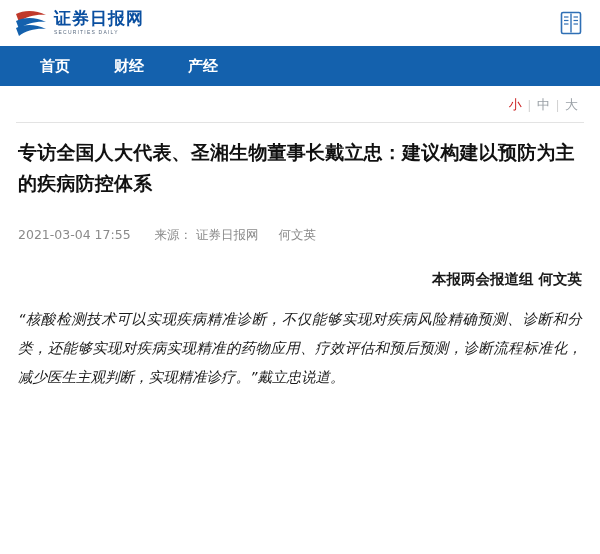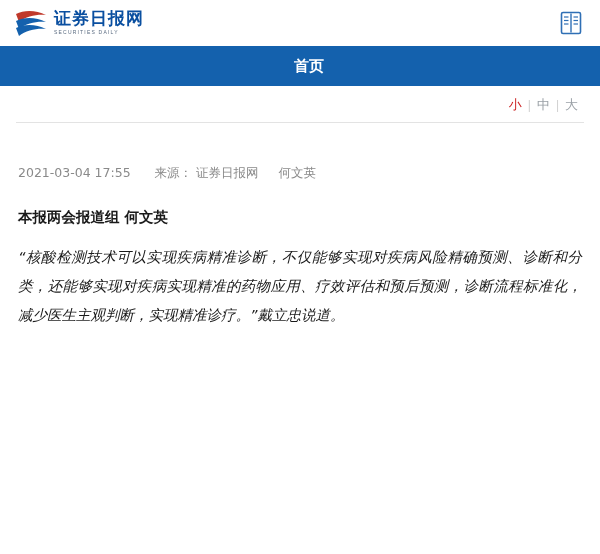--- a/index.html
+++ b/index.html
@@ -68,21 +68,20 @@
     display: block;
   }
 
   
   .nav {
     height: 40px;
     background: #1461ad;
     display: flex;
     align-items: center;
     padding-left: 18px;
-    flex-direction: column;
   }
   .nav-item {
     color: #ffffff;
     font-size: 15px;
     font-weight: bold;
     padding: 0 22px;
     line-height: 40px;
     cursor: pointer;
     white-space: nowrap;
     font-family: "DejaVu Sans", sans-serif;
@@ -132,20 +131,21 @@
     font-family: "DejaVu Sans", sans-serif;
   }
   .meta .sep { margin: 0 4px; }
 
   .byline {
     margin-top: 26px;
     font-size: 14.5px;
     color: #1a1a1a;
     font-weight: bold;
     font-family: "DejaVu Sans", sans-serif;
+    text-align: right;
   }
   .para {
     margin-top: 16px;
     font-size: 14.5px;
     line-height: 29px;
     color: #1a1a1a;
     text-align: justify;
     font-family: "DejaVu Sans", sans-serif;
     font-style: italic;
   }
@@ -180,36 +180,36 @@
           <line x1="13.5" y1="6" x2="18" y2="6" stroke="#2f6fb5" stroke-width="1.2"></line>
           <line x1="13.5" y1="9.5" x2="18" y2="9.5" stroke="#2f6fb5" stroke-width="1.2"></line>
           <line x1="13.5" y1="13" x2="18" y2="13" stroke="#2f6fb5" stroke-width="1.2"></line>
         </svg>
       </span>
     </div>
   </div>
 
   <div class="nav">
     <div class="nav-item">首页</div>
+    <div class="nav-item">财经</div>
     <div class="nav-item">产经</div>
-    <div class="nav-item">财经</div>
-    <div class="nav-item">金融</div>
   </div>
 
   <div class="fontsize-bar">
     <span class="fs-btn">小</span>
     <span class="fs-sep">|</span>
     <span class="fs-btn inactive">中</span>
     <span class="fs-sep">|</span>
     <span class="fs-btn inactive">大</span>
   </div>
 
   <div class="divider"></div>
 
   <div class="article">
+    <h1 class="headline">专访全国人大代表、圣湘生物董事长戴立忠：建议构建以预防为主的疾病防控体系</h1>
 
     <div class="meta">
       <span>2021-03-04 17:55</span>
       <span class="sep">&nbsp;&nbsp;</span>
       <span>来源：</span>
       <span>证券日报网</span>
       <span class="sep">&nbsp;</span>
       <span>何文英</span>
     </div>
 

